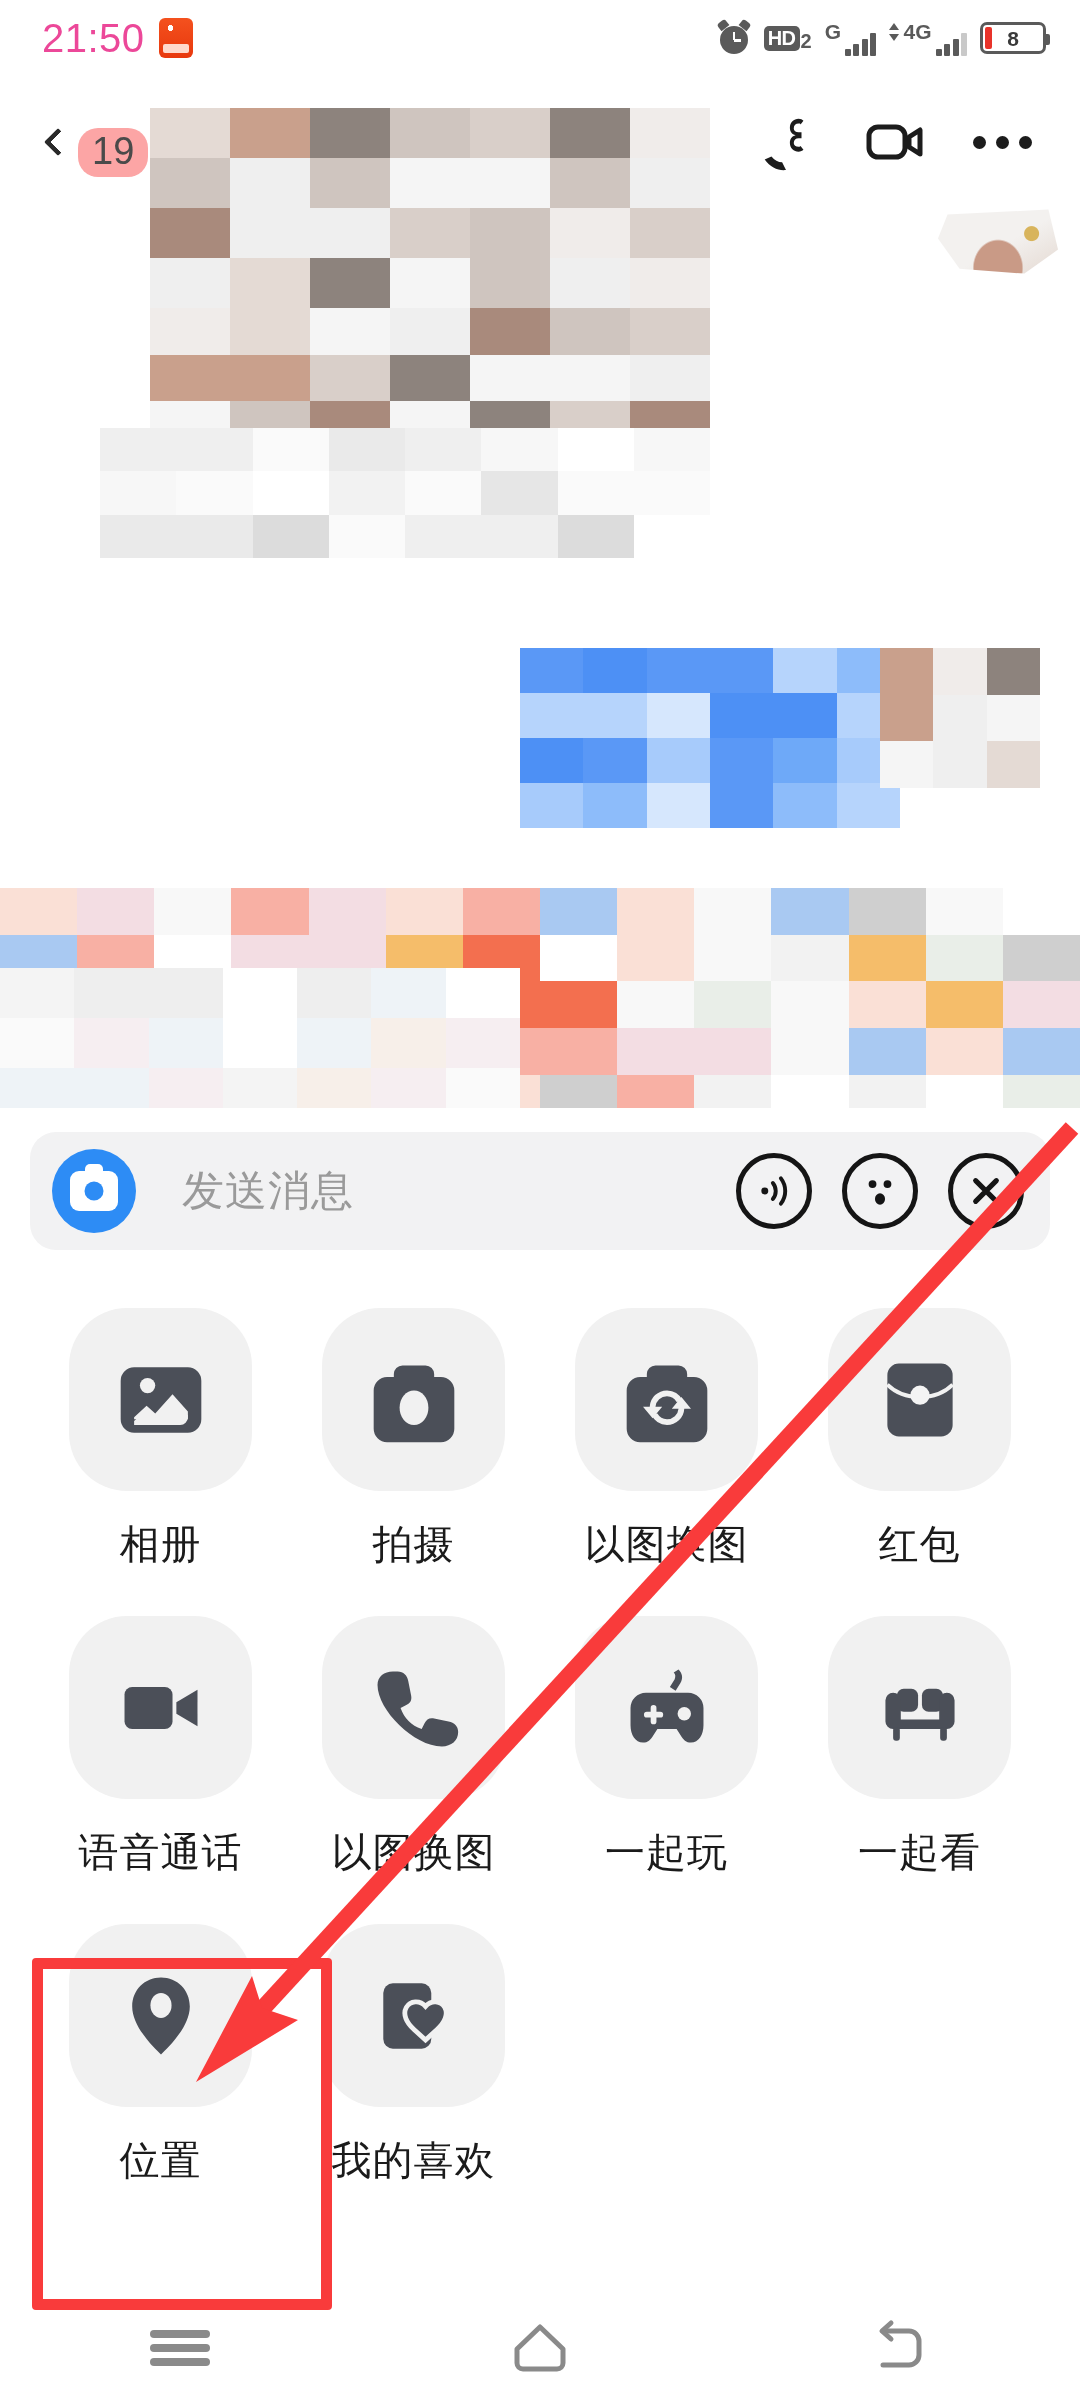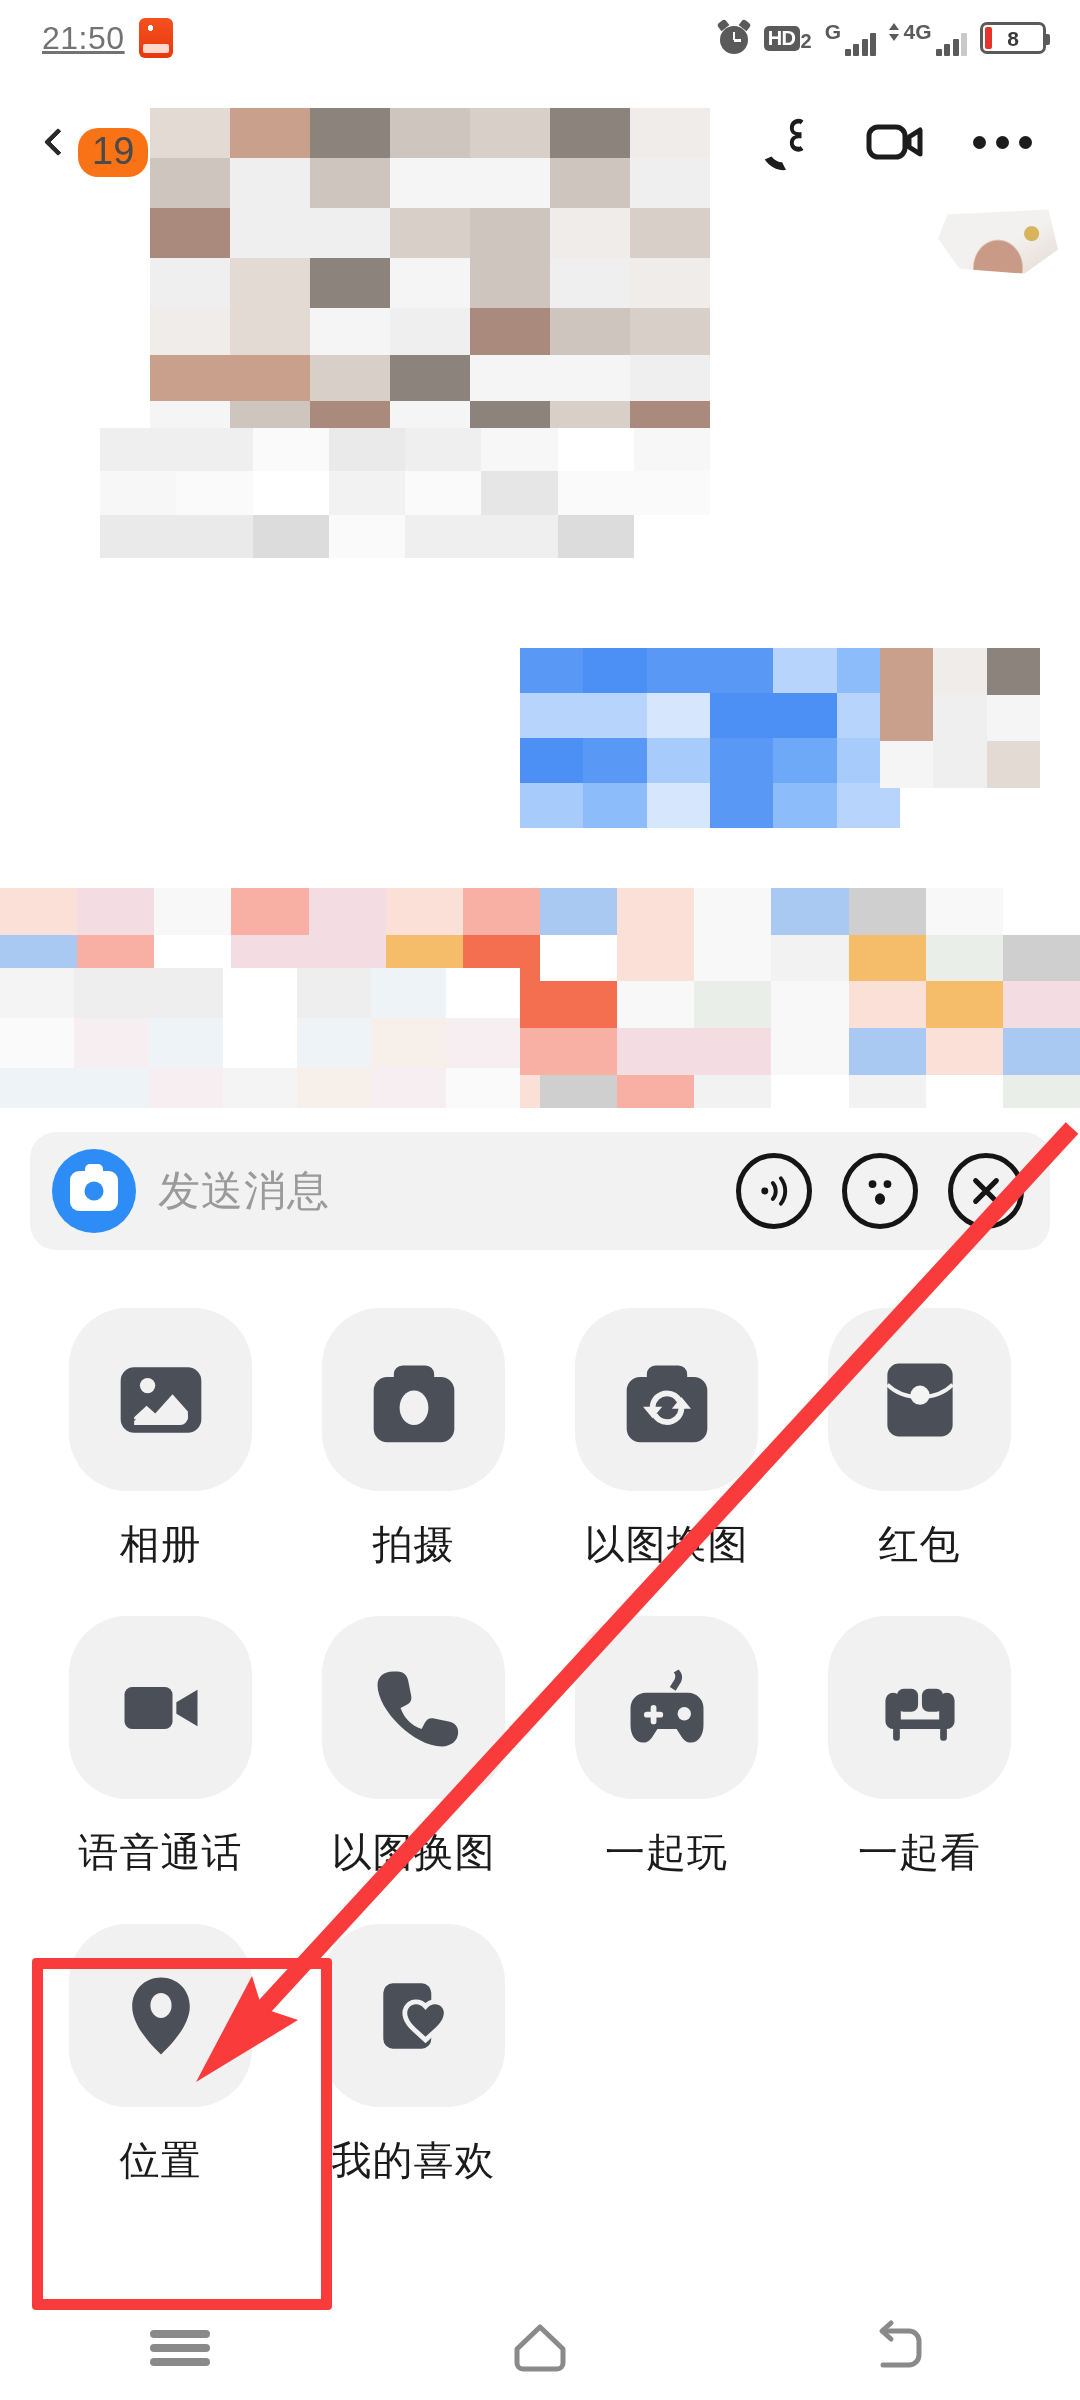--- a/index.html
+++ b/index.html
@@ -11,21 +11,21 @@
     overflow:hidden;
   }
 
   
   .statusbar{
     position:absolute; left:0; top:0; width:1080px; height:76px;
     display:flex; align-items:center; justify-content:space-between;
     padding:0 34px 0 42px; z-index:30;
   }
   .sb-left{ display:flex; align-items:center; gap:14px; }
-  .sb-clock{ font-size:32px; font-weight:400; color:#737373; letter-spacing:0.5px;text-decoration:underline; }
+  .sb-clock{ font-size:40px; font-weight:400; color:#ec4899; letter-spacing:0.5px; }
   .sb-appicon{
     width:34px; height:40px; border-radius:6px;
     background:linear-gradient(#f4511e,#e8380d);
     position:relative; overflow:hidden;
   }
   .sb-appicon:before{
     content:""; position:absolute; left:50%; top:7px; transform:translateX(-50%);
     width:17px; height:13px; background:#fff;
     -webkit-mask:radial-gradient(circle 3px at 3px 3px,#000 99%,transparent);
     mask:radial-gradient(circle 3px at 3px 3px,#000 99%,transparent);
@@ -98,21 +98,21 @@
     display:flex; align-items:center; z-index:20;
   }
   .hdr-back{
     display:flex; align-items:center; gap:10px; padding-left:48px; cursor:pointer;
   }
   .hdr-chev{
     width:20px; height:20px; border-left:5px solid #2a2a2a; border-bottom:5px solid #2a2a2a;
     transform:rotate(45deg); border-radius:2px;
   }
   .hdr-badge{
-    font-size:38px; color:#4a4a4a; background:#f97316; border-radius:20px;
+    font-size:38px; color:#4a4a4a; background:#fca5a5; border-radius:20px;
     padding:2px 14px 4px;
     margin-top:20px;
   }
   .hdr-title{ flex:1; height:100%; position:relative; }
   .hdr-actions{ display:flex; align-items:center; gap:46px; padding-right:48px; }
   .ic-phone{ width:62px; height:62px; position:relative; }
   .ic-phone svg{ width:100%; height:100%; }
   .ic-video{ width:64px; height:64px; }
   .ic-video svg{ width:100%; height:100%; }
   .ic-dots{ display:flex; gap:10px; align-items:center; }
@@ -155,21 +155,21 @@
   }
   .cam-btn .body:before{
     content:""; position:absolute; left:15px; top:-7px; width:18px; height:9px;
     background:#fff; border-radius:5px 5px 0 0;
   }
   .cam-btn .body:after{
     content:""; position:absolute; left:50%; top:50%; transform:translate(-50%,-50%);
     width:19px; height:19px; border-radius:50%; background:#2d8cf5;
   }
   .input-ph{
-    flex:1; font-size:42px; color:#9a9a9a; padding-left:22px; letter-spacing:1px;
+    flex:1; font-size:42px; color:#9a9a9a; padding-left:46px; letter-spacing:1px;
   }
   .bar-icons{ display:flex; align-items:center; gap:30px; }
   .rnd{
     width:76px; height:76px; border-radius:50%; border:5px solid #151515;
     position:relative; display:flex; align-items:center; justify-content:center;
   }
   .rnd svg{ width:46px; height:46px; }
 
   
   .grid{

